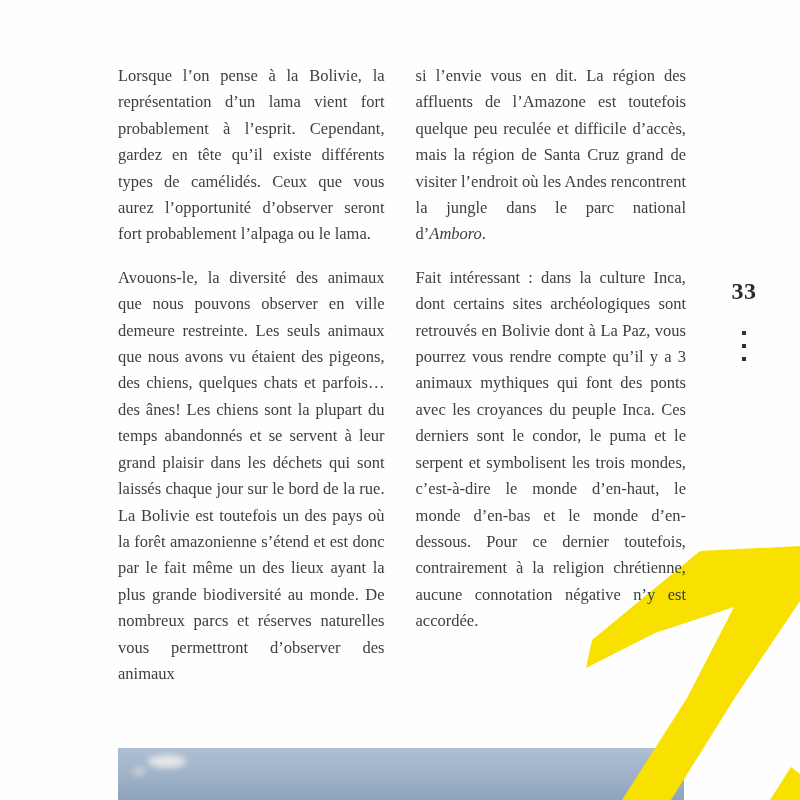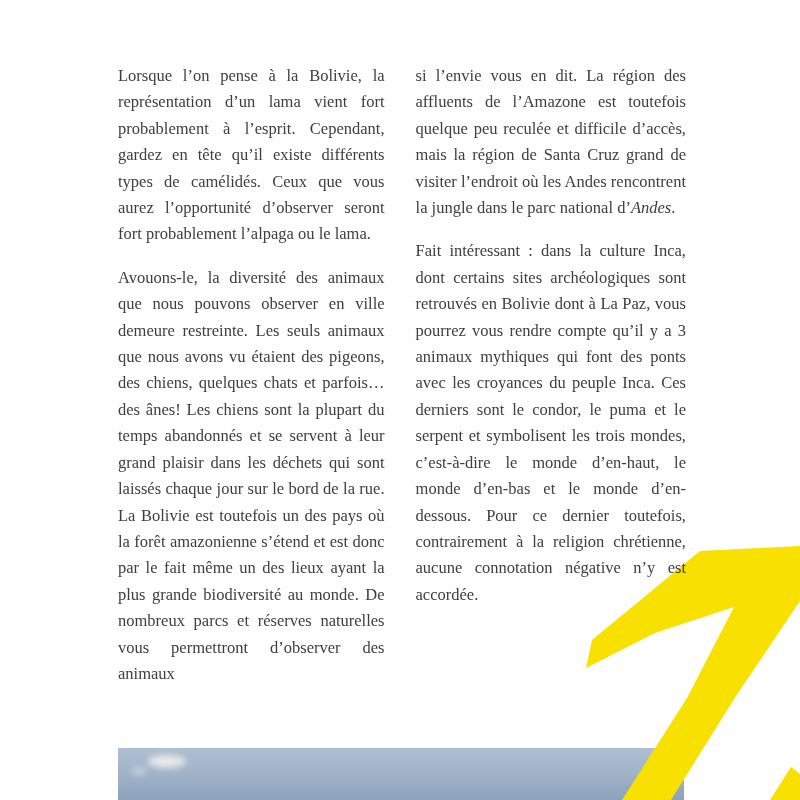--- a/index.html
+++ b/index.html
@@ -122,19 +122,27 @@
     <polygon points="586,668 592,640 700,551 800,546 800,601 736,696 671,800 622,800 687,698 734,607 655,633" fill="#f8e000"></polygon>
     <polygon points="791,767 800,774 800,800 770,800" fill="#f8e000"></polygon>
   </svg>
 
   <div class="content">
     <div class="col col-left">
       <p>Lorsque l’on pense à la Bolivie, la représentation d’un lama vient fort probablement à l’esprit. Cependant, gardez en tête qu’il existe différents types de camélidés. Ceux que vous aurez l’opportunité d’observer seront fort probablement l’alpaga ou le lama.</p>
       <p>Avouons-le, la diversité des animaux que nous pouvons observer en ville demeure restreinte. Les seuls animaux que nous avons vu étaient des pigeons, des chiens, quelques chats et parfois… des ânes! Les chiens sont la plupart du temps abandonnés et se servent à leur grand plaisir dans les déchets qui sont laissés chaque jour sur le bord de la rue. La Bolivie est toutefois un des pays où la forêt amazonienne s’étend et est donc par le fait même un des lieux ayant la plus grande biodiversité au monde. De nombreux parcs et réserves naturelles vous permettront d’observer des animaux</p>
     </div>
     <div class="col col-right">
-      <p><span>si l’envie vous en dit. La région des affluents de l’Amazone est toutefois quelque peu reculée et difficile d’accès, mais la région de Santa Cruz grand de visiter l’endroit où les Andes rencontrent la jungle dans le parc national d’</span><em>Andes</em><span>.</span></p>
+      <p><span>si l’envie vous en dit. La région des affluents de l’Amazone est toutefois quelque peu reculée et difficile d’accès, mais la région de Santa Cruz grand de visiter l’endroit où les Andes rencontrent la jungle dans le parc national d’</span><em>Amboro</em><span>.</span></p>
       <p>Fait intéressant : dans la culture Inca, dont certains sites archéologiques sont retrouvés en Bolivie dont à La Paz, vous pourrez vous rendre compte qu’il y a 3 animaux mythiques qui font des ponts avec les croyances du peuple Inca. Ces derniers sont le condor, le puma et le serpent et symbolisent les trois mondes, c’est-à-dire le monde d’en-haut, le monde d’en-bas et le monde d’en-dessous. Pour ce dernier toutefois, contrairement à la religion chrétienne, aucune connotation négative n’y est accordée.</p>
     </div>
   </div>
 
+  <div class="pagenum-block">
+    <div class="pagenum">33</div>
+    <div class="dots">
+      <span></span>
+      <span></span>
+      <span></span>
+    </div>
+  </div>
 
 </div>
 
 </body></html>

